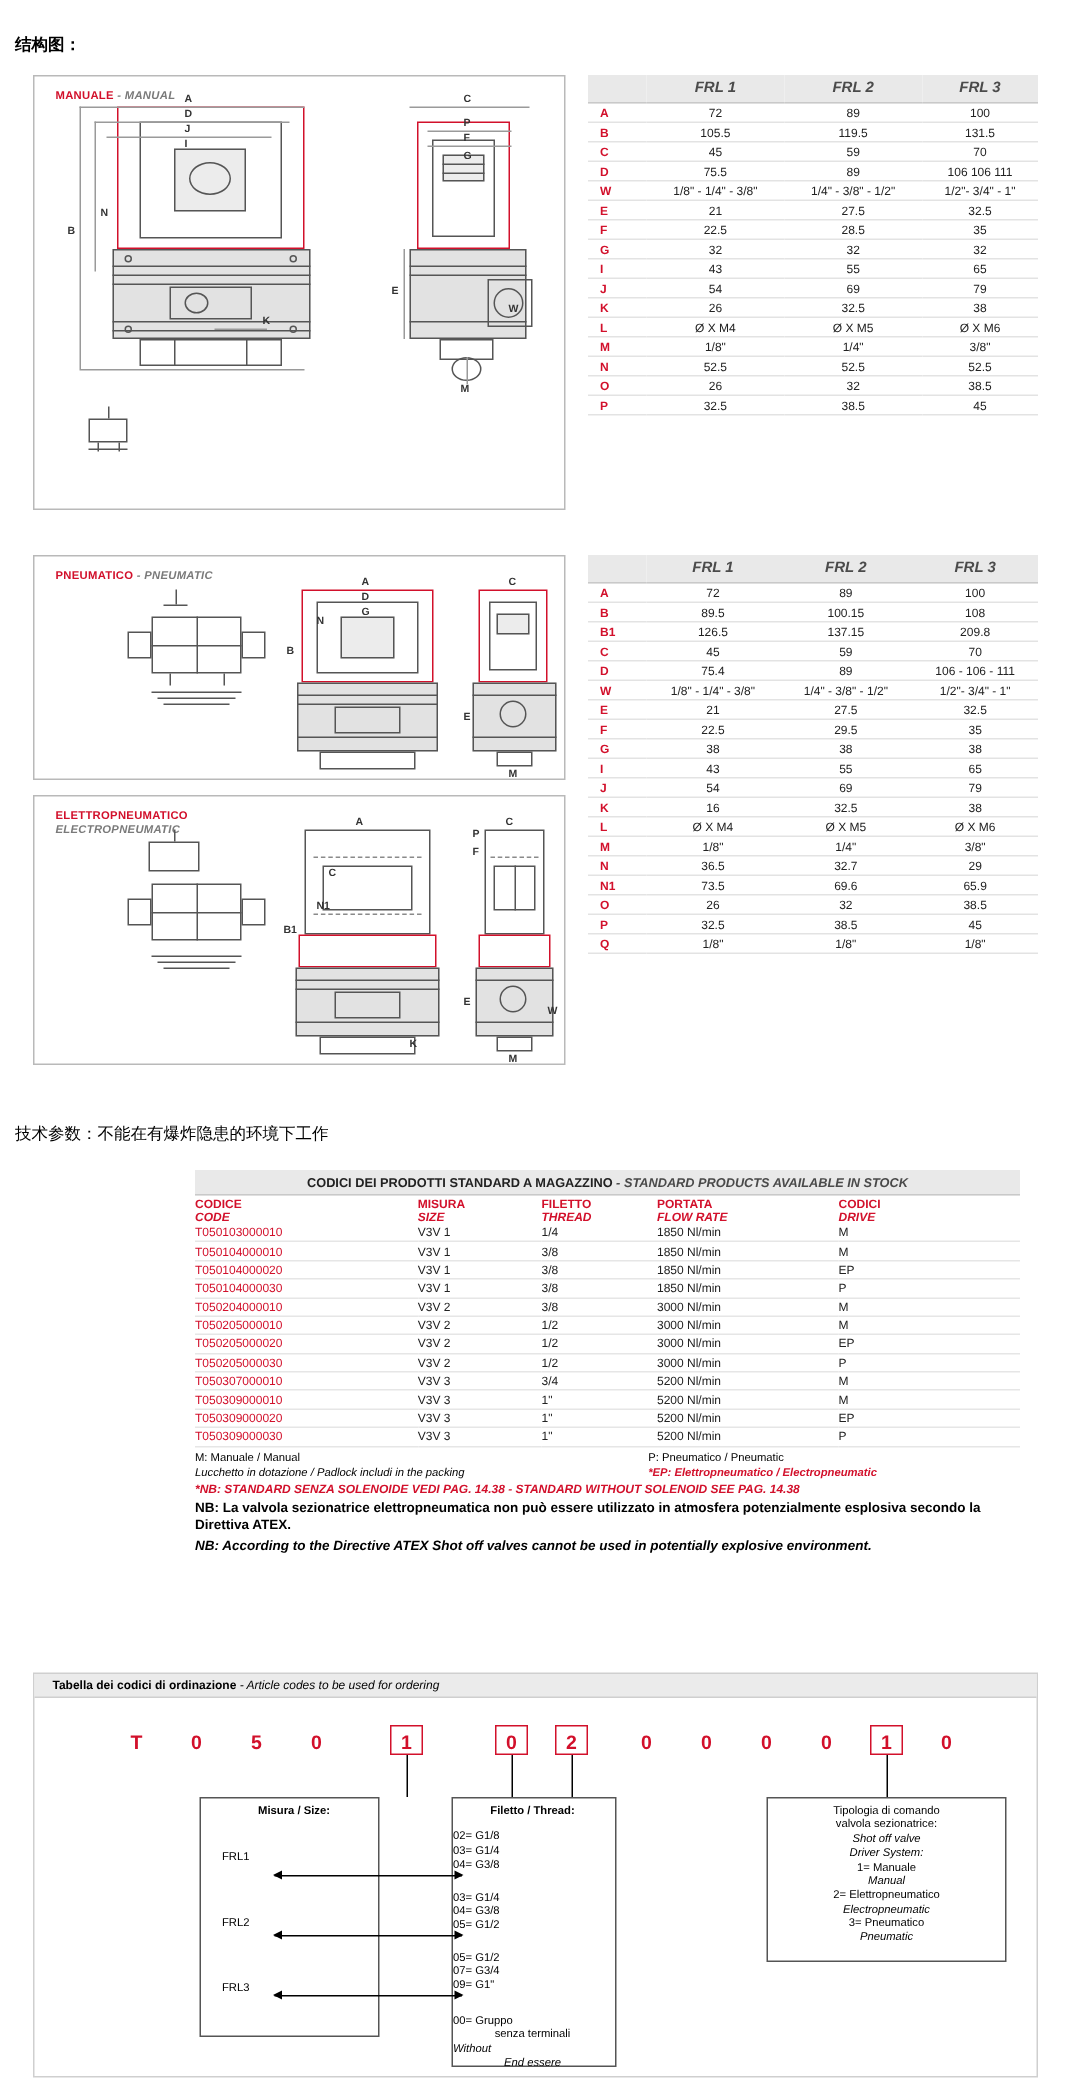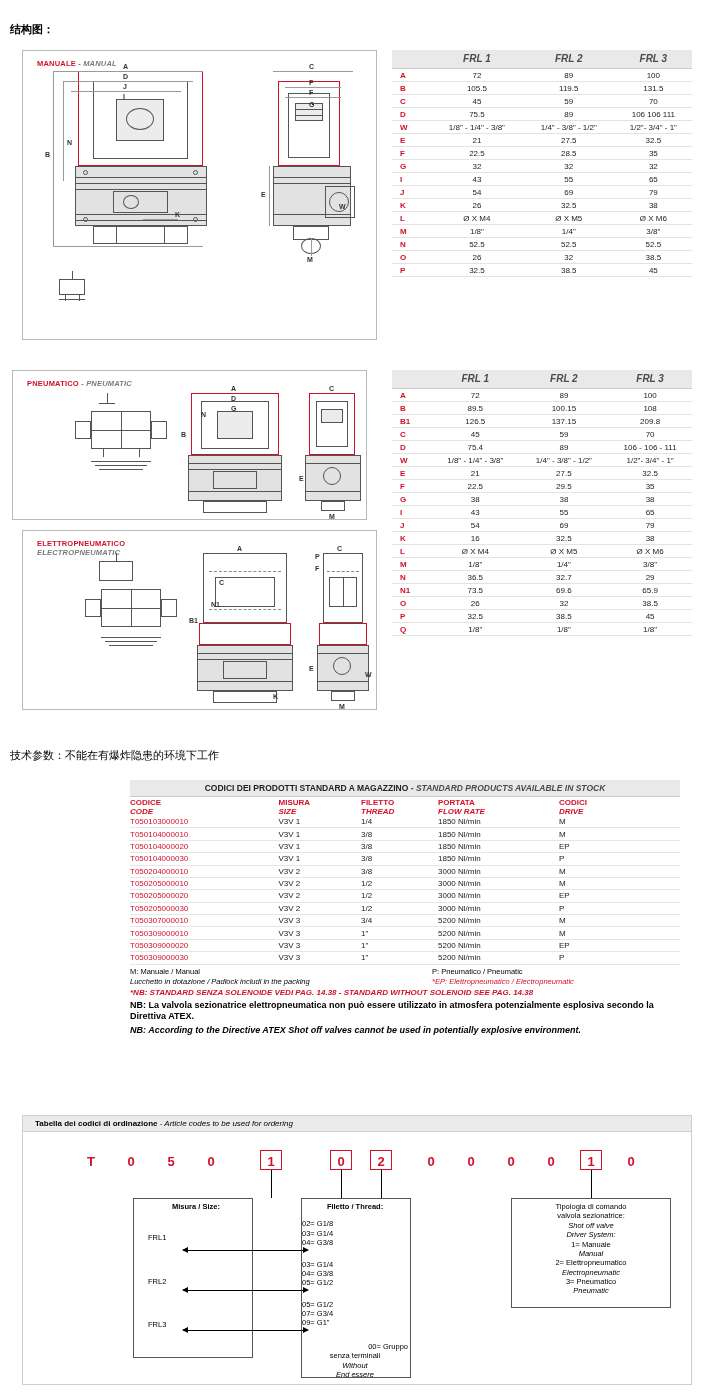--- a/index.html
+++ b/index.html
@@ -11,21 +11,21 @@
     font-family: "Liberation Sans", sans-serif;
     font-size: 9px;
     color:#000;
     position: relative;
     overflow: hidden;
   }
   .page { position:relative; width:715px; height:1395px; }
 
   
   .cn-title { font-size: 11px; font-weight:bold; color:#000; }
-  .red { color:#d2102b; }
+  .red { color:#d2102b;font-weight:bold; }
   .bold { font-weight:bold; }
   .ital { font-style: italic; }
 
   .dwgbox {
     position:absolute;
     border:1px solid #b9b9b9;
     background:#fff;
   }
   .dwg-label {
     position:absolute;
@@ -369,21 +369,21 @@
         <tr>
             <td class="rowlab">P</td>
             <td>32.5</td>
             <td>38.5</td>
             <td>45</td>
           </tr>
       </tbody>
     </table>
   </div>
 
-  <div class="dwgbox" style="left:12px;top:370px;width:355px;height:150px;">
+  <div class="dwgbox" style="left:22px;top:370px;width:355px;height:150px;">
     <div class="dwg-label" style="left:14px;top:8px;">
       <span>PNEUMATICO</span><i> - </i><i>PNEUMATIC</i>
     </div>
 
     <div class="sym" style="left:76px;top:22px;">
       <div class="ln lnv" style="left:18px;top:0px;height:10px;"></div>
       <div class="ln lnh" style="left:10px;top:10px;width:16px;"></div>
     </div>
     <div class="rect" style="left:78px;top:40px;width:60px;height:38px;"></div>
     <div class="ln lnv" style="left:108px;top:40px;height:38px;"></div>
@@ -790,23 +790,23 @@
       <div>04= G3/8</div>
       <div style="height:12px"></div>
       <div>03= G1/4</div>
       <div>04= G3/8</div>
       <div>05= G1/2</div>
       <div style="height:12px"></div>
       <div>05= G1/2</div>
       <div>07= G3/4</div>
       <div>09= G1"</div>
       <div style="height:14px"></div>
-      <div style="text-align:right;">00= Gruppo</div>
+      <div style="text-align:left;">00= Gruppo</div>
       <div style="text-align:center;">senza terminali</div>
-      <div class="ital" style="text-align:center;">Without</div>
+      <div class="ital" style="text-align:left;">Without</div>
       <div class="ital" style="text-align:center;">End essere</div>
     </div>
 
     <div class="arw arwl" style="left:160px;top:134px;width:125px;"></div>
     <div class="arw arwl" style="left:160px;top:174px;width:125px;"></div>
     <div class="arw arwl" style="left:160px;top:214px;width:125px;"></div>
 
     <div class="obox" style="left:488px;top:82px;width:160px;height:110px;">
       <div>Tipologia di comando</div>
       <div>valvola sezionatrice:</div>

